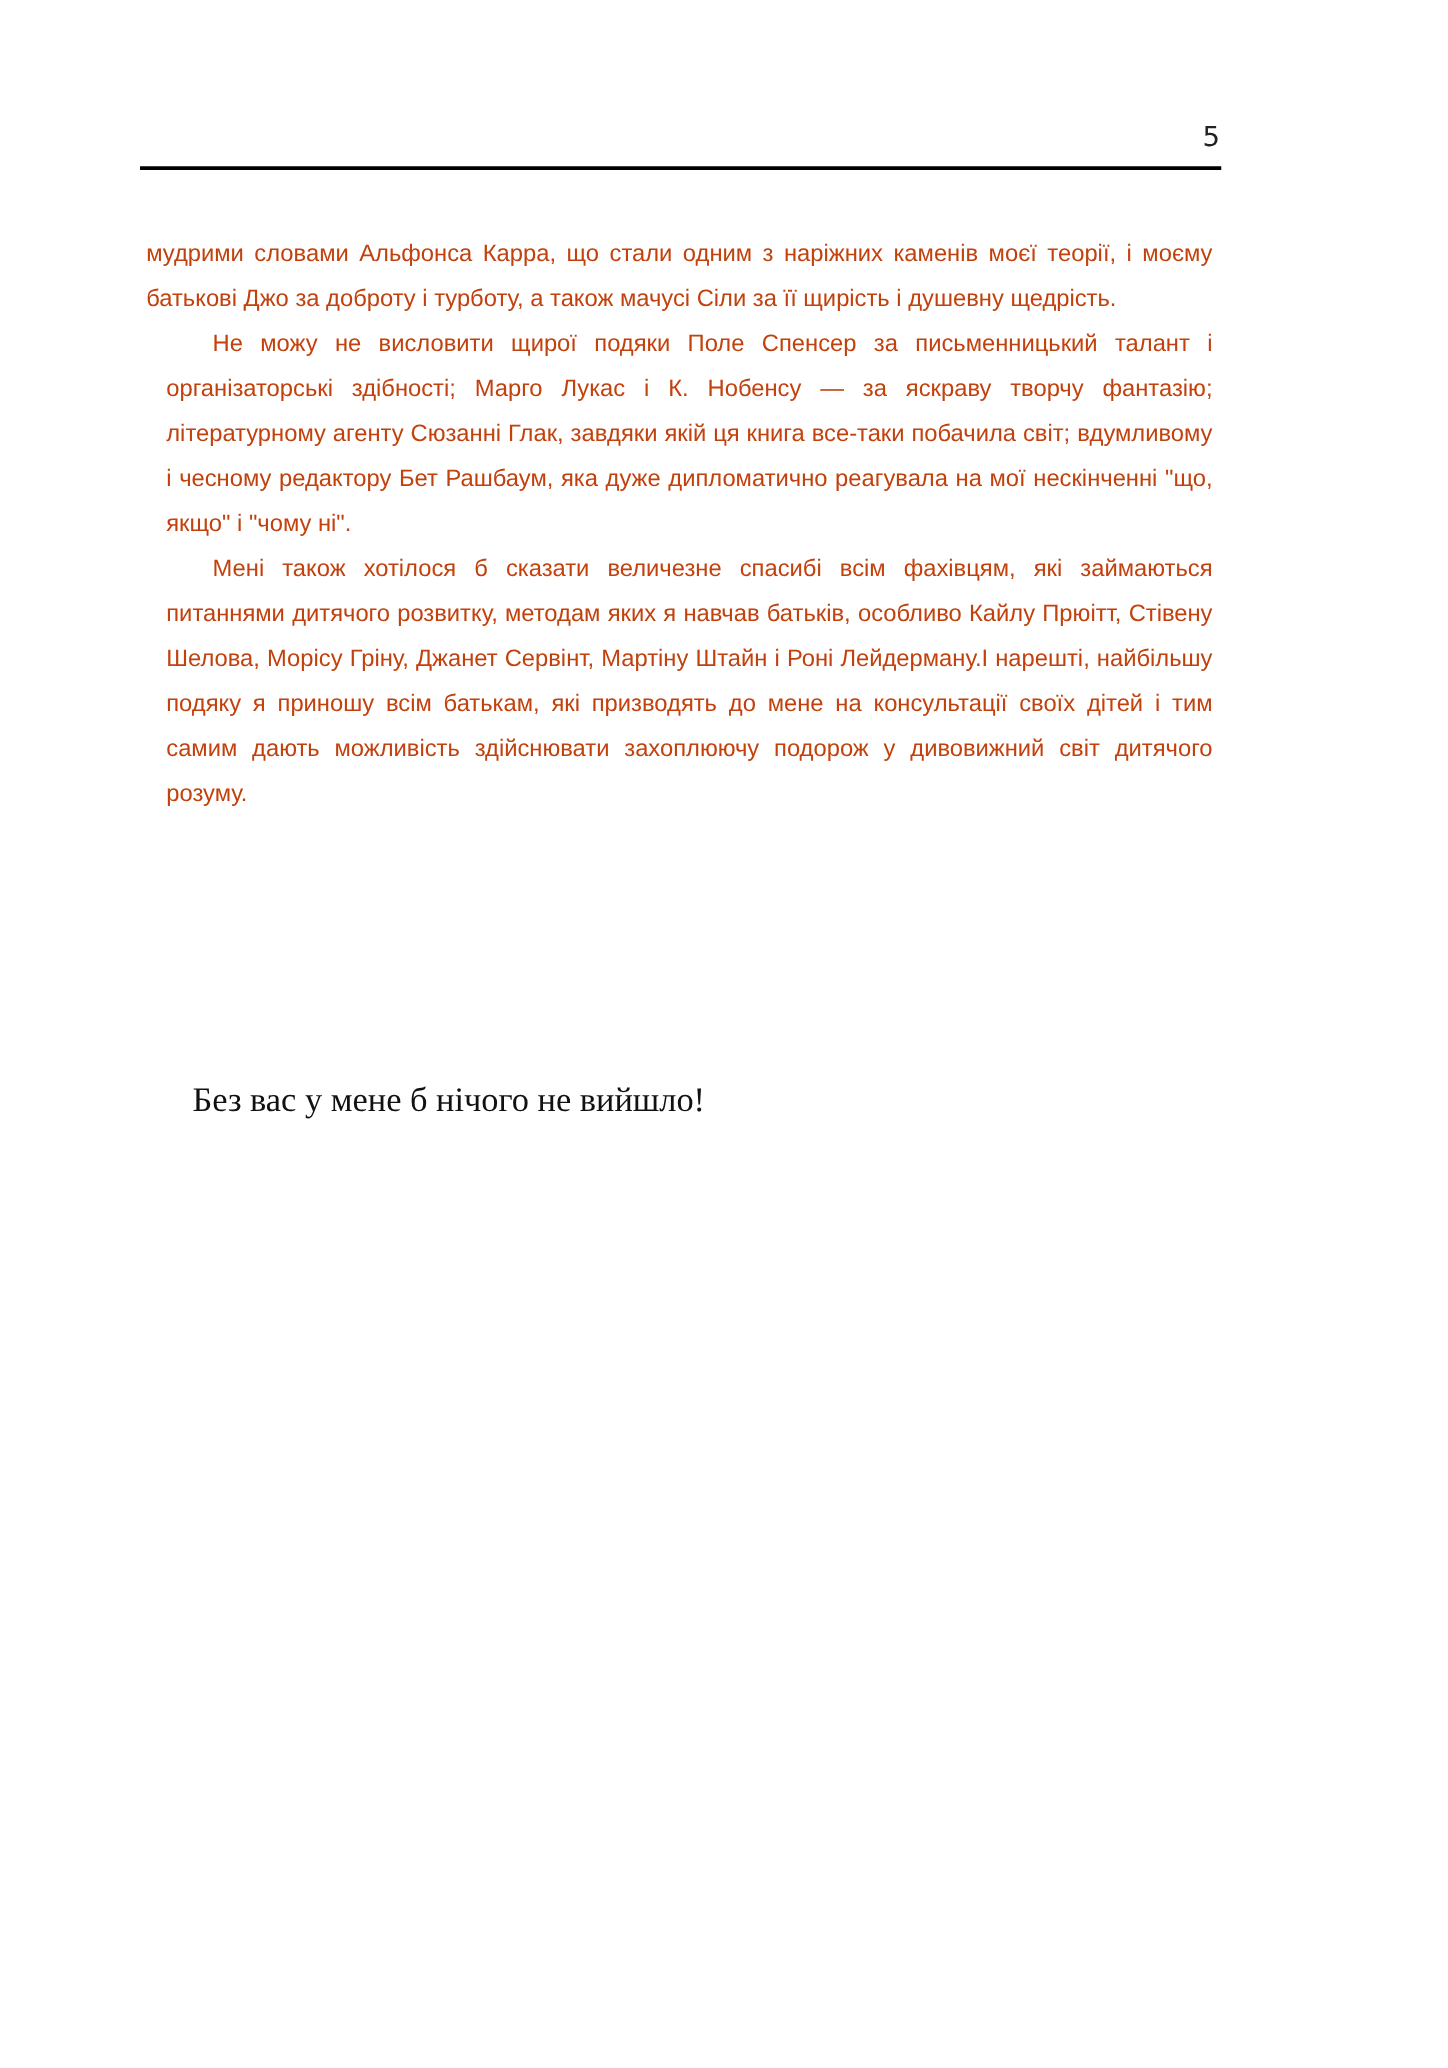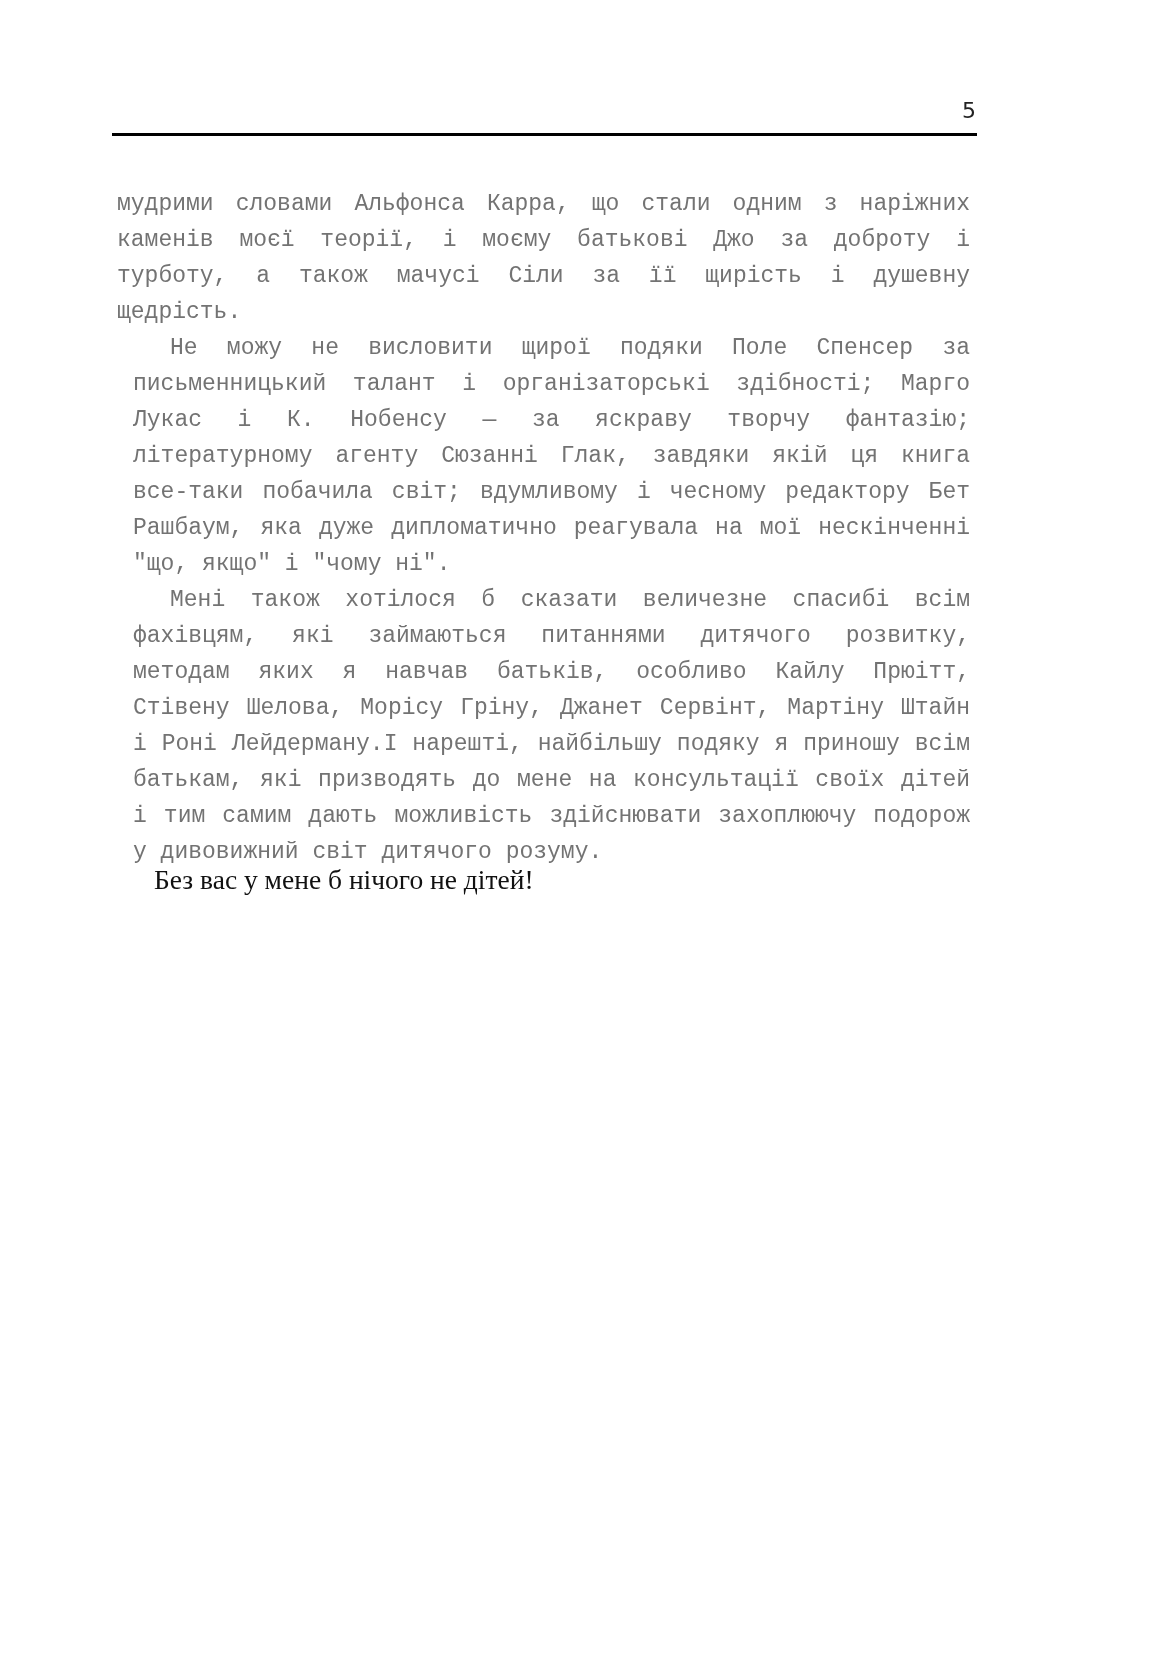--- a/index.html
+++ b/index.html
@@ -6,22 +6,22 @@
   body { width: 1158px; height: 1654px; position: relative; overflow: hidden; }
   .page-number {
     position: absolute; right: 182px; top: 98px;
     font-family: "DejaVu Sans", sans-serif; font-size: 22px; color: #222;
   }
   .header-rule {
     position: absolute; left: 112px; top: 133px; width: 865px; height: 3px; background: #000;
   }
   .body-text {
     position: absolute; left: 117px; top: 186px; width: 853px;
-    font-family: Liberation Mono, monospace;
-    font-size: 23px; line-height: 36px; color: #737373;
+    font-family: Liberation Sans, sans-serif;
+    font-size: 19px; line-height: 36px; color: #c2410c;
     text-align: justify; letter-spacing: 0px;
   }
   .body-text p { margin: 0; }
   .body-text p.indent { text-indent: 37px; margin-left: 16px; }
   .closing {
     position: absolute; left: 154px; top: 862px;
     font-family: "Liberation Serif", "DejaVu Serif", serif;
     font-size: 27.5px; line-height: 36px; color: #111;
   }
 </style>
@@ -31,14 +31,14 @@
 <div>
   <div class="page-number">5</div>
   <div class="header-rule"></div>
 
   <div class="body-text">
     <p>мудрими словами Альфонса Карра, що стали одним з наріжних каменів моєї теорії, і моєму батькові Джо за доброту і турботу, а також мачусі Сіли за її щирість і душевну щедрість.</p>
     <p class="indent">Не можу не висловити щирої подяки Поле Спенсер за письменницький талант і організаторські здібності; Марго Лукас і К. Нобенсу — за яскраву творчу фантазію; літературному агенту Сюзанні Глак, завдяки якій ця книга все-таки побачила світ; вдумливому і чесному редактору Бет Рашбаум, яка дуже дипломатично реагувала на мої нескінченні "що, якщо" і "чому ні".</p>
     <p class="indent">Мені також хотілося б сказати величезне спасибі всім фахівцям, які займаються питаннями дитячого розвитку, методам яких я навчав батьків, особливо Кайлу Прюітт, Стівену Шелова, Морісу Гріну, Джанет Сервінт, Мартіну Штайн і Роні Лейдерману.І нарешті, найбільшу подяку я приношу всім батькам, які призводять до мене на консультації своїх дітей і тим самим дають можливість здійснювати захоплюючу подорож у дивовижний світ дитячого розуму.</p>
   </div>
 
-  <div class="closing">Без вас у мене б нічого не дітей!</div>
+  <div class="closing">Без вас у мене б нічого не вийшло!</div>
 </div>
 
 </body></html>

